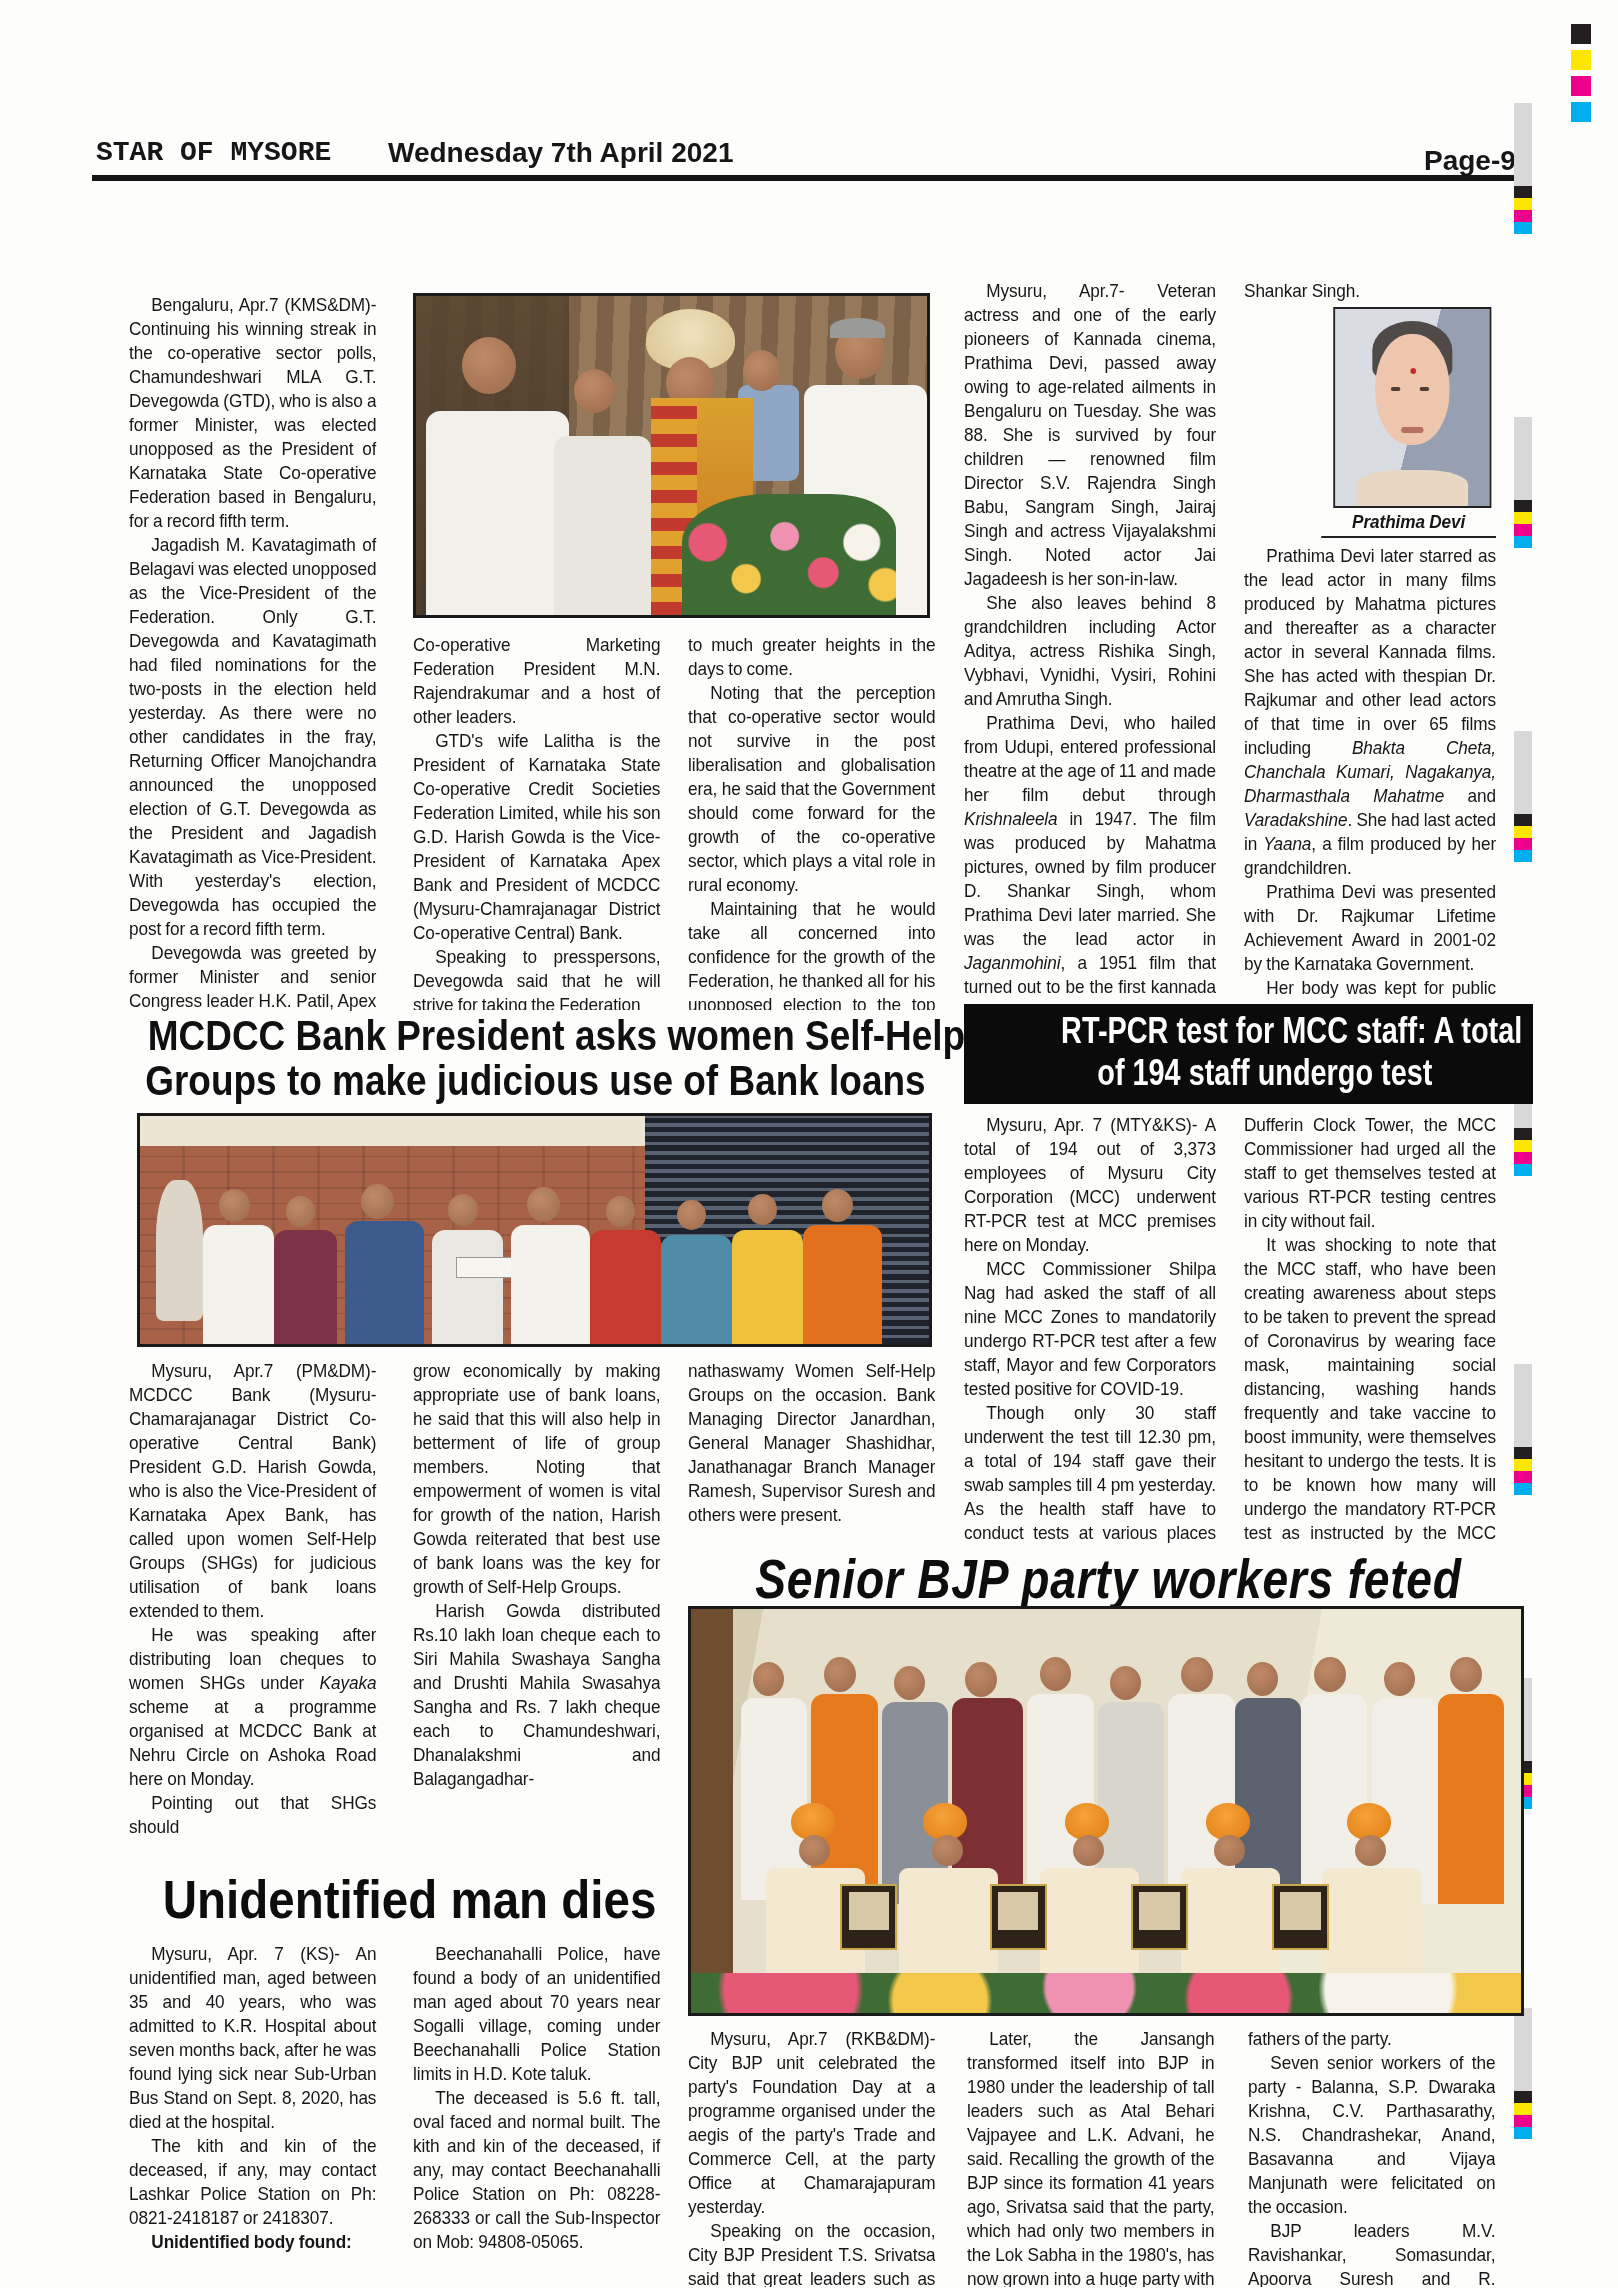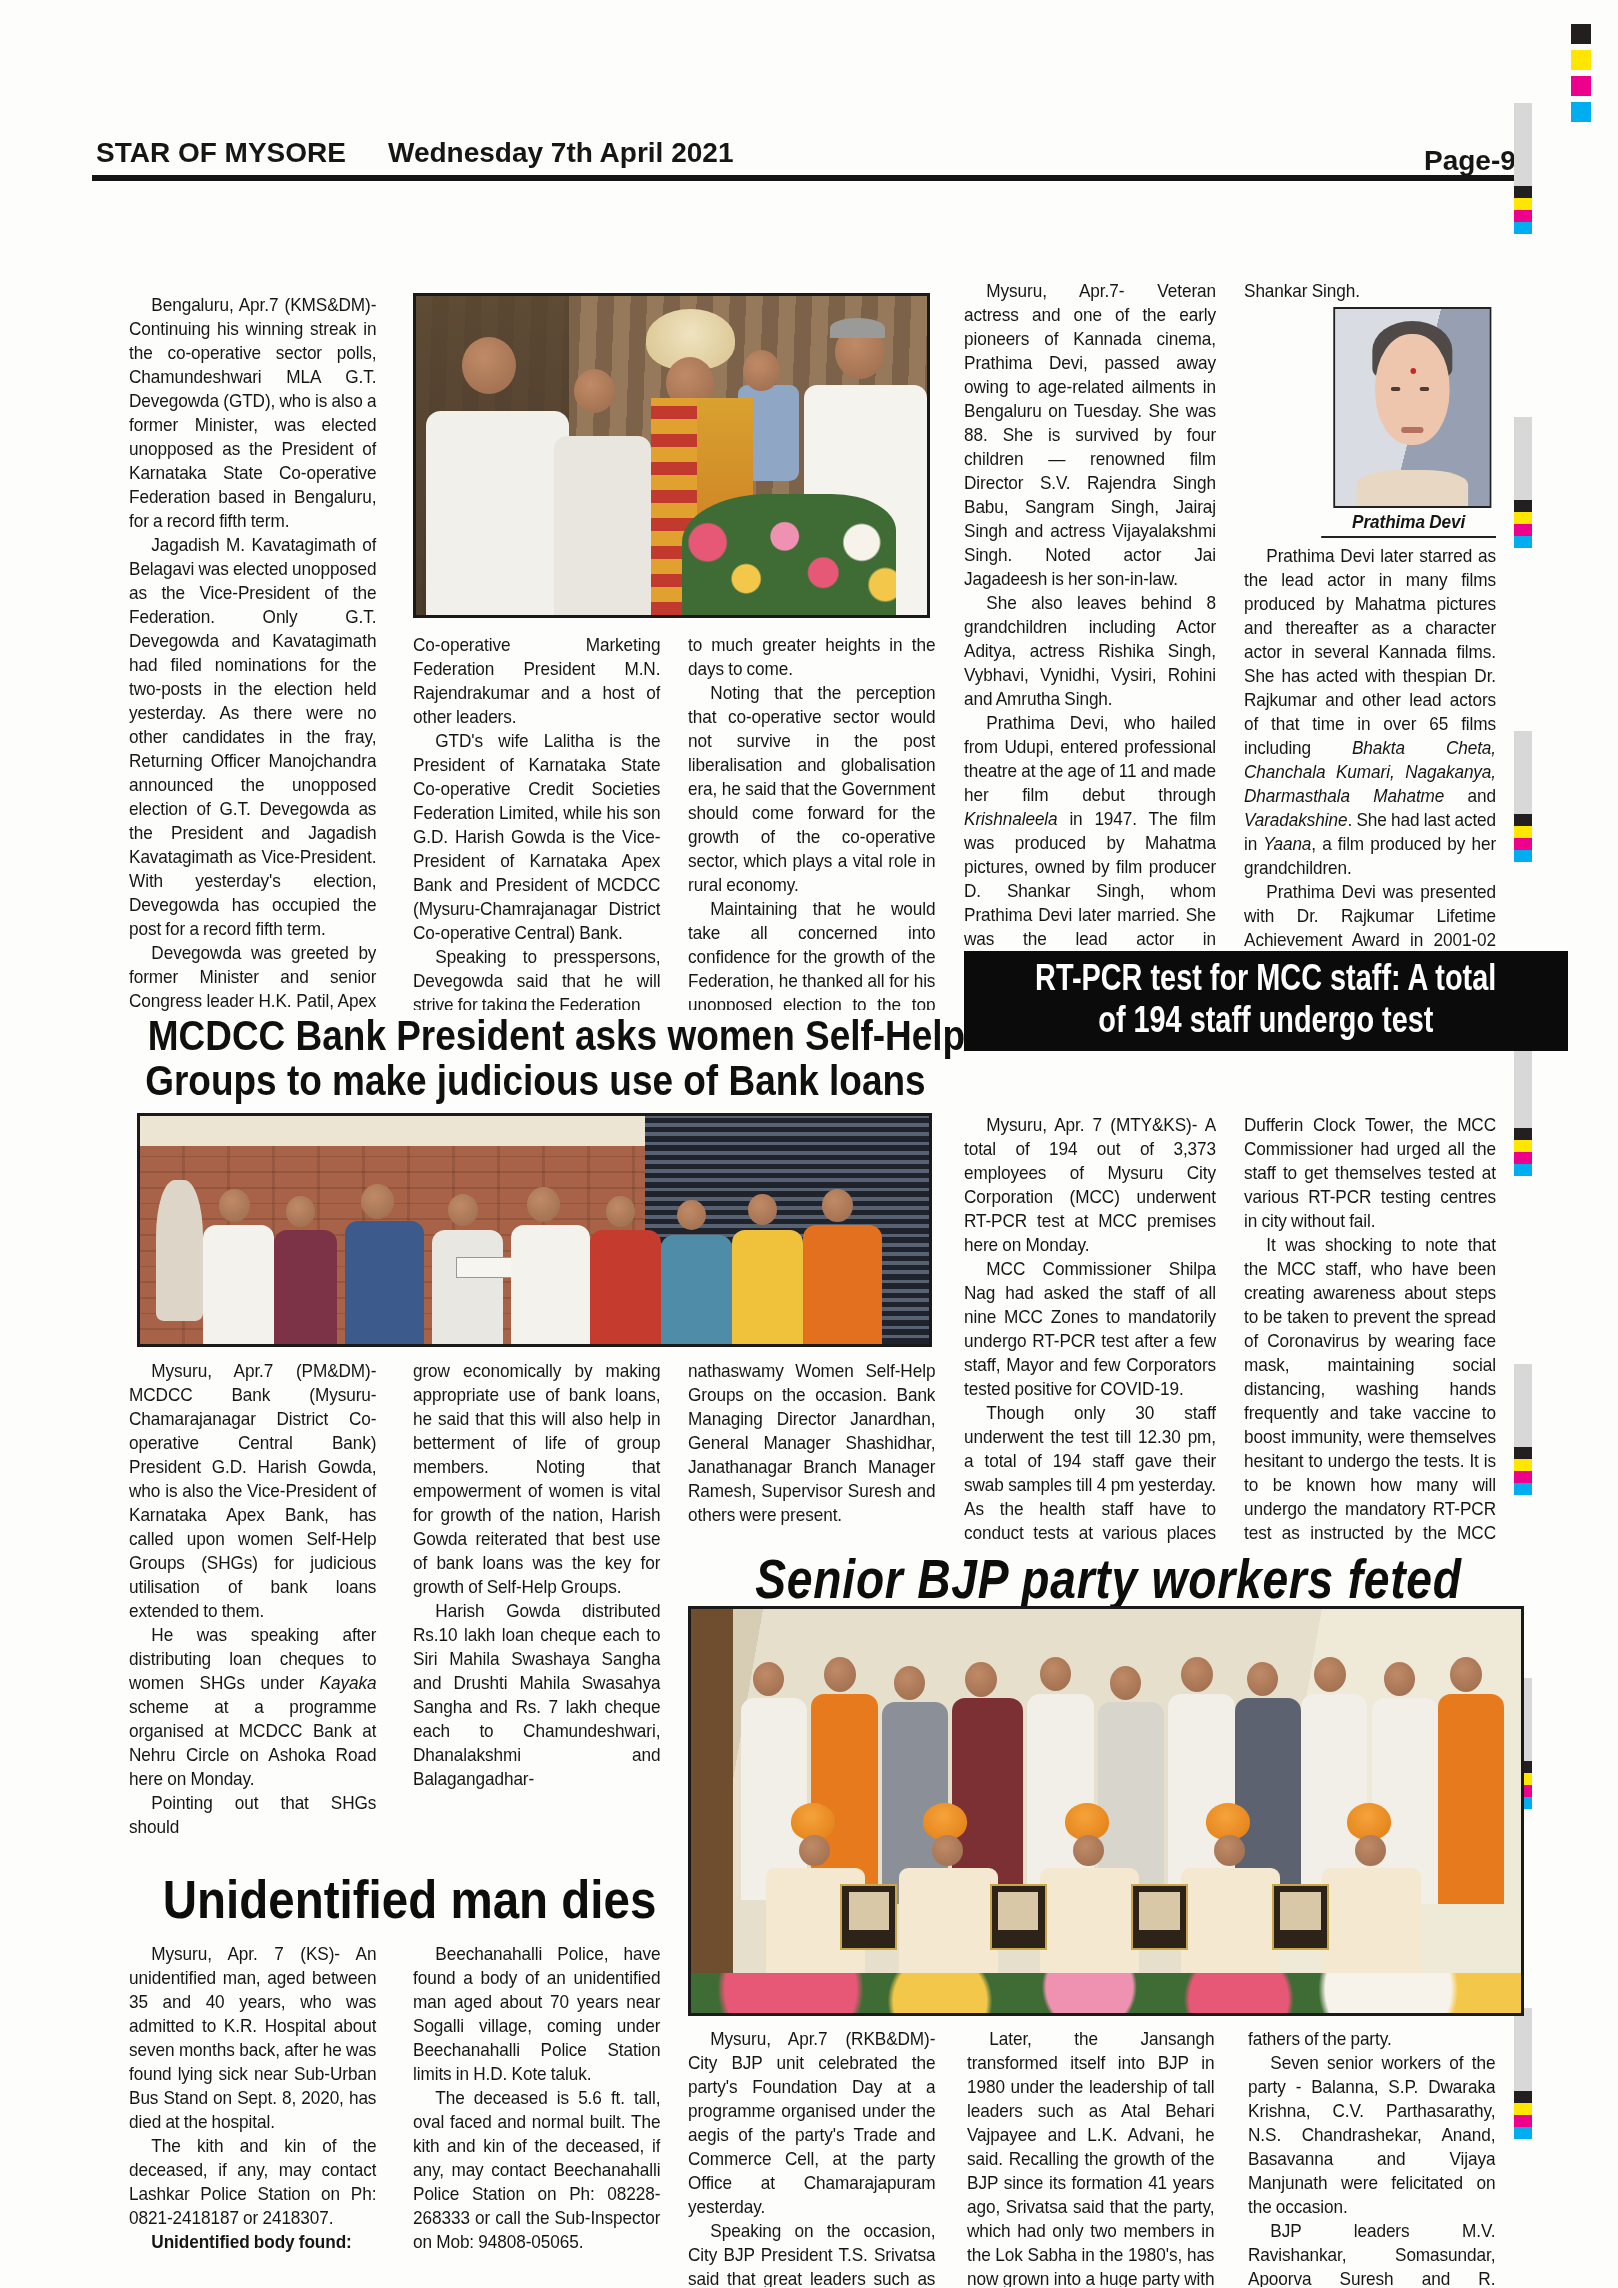--- a/index.html
+++ b/index.html
@@ -84,21 +84,21 @@
   .calgroup .y{height:12px;background:var(--print_yellow);}
   .calgroup .m{height:12px;background:var(--print_magenta);}
   .calgroup .c{height:12px;background:var(--print_cyan);}
   .cornersq{width:20px;height:20px;}
 </style>
 </head>
 <body>
 
 <div class="page">
 
-  <div class="abs hdr" style="left:96px;top:137px;">STAR OF MYSORE</div>
+  <div class="abs hdr" style="left:96px;top:137px;font-family:Liberation Mono, monospace;">STAR OF MYSORE</div>
   <div class="abs hdr" style="left:388px;top:137px;">Wednesday 7th April 2021</div>
   <div class="abs hdr" style="left:1424px;top:145px;">Page-9</div>
   <div class="abs hdr-rule" style="left:92px;top:175px;width:1440px;"></div>
 
   <div class="abs cornersq" style="left:1571px;top:24px;background:var(--print_black);"></div>
   <div class="abs cornersq" style="left:1571px;top:50px;background:var(--print_yellow);"></div>
   <div class="abs cornersq" style="left:1571px;top:76px;background:var(--print_magenta);"></div>
   <div class="abs cornersq" style="left:1571px;top:102px;background:var(--print_cyan);"></div>
 
   <div class="abs calgroup" style="left:1514px;top:103px;">
@@ -207,21 +207,21 @@
         <div class="ph-el" style="left:43%;top:60%;width:24px;height:6.5px;background:#b5705f;border-radius:3.7px;"></div>
         <div class="ph-el" style="left:14%;top:82%;width:72%;height:18%;background:#e8d7c2;border-radius:40% 40% 0 0;"></div>
       </div>
       <div class="pd-cap">Prathima Devi</div>
     </div>
     <p>Prathima Devi later starred as the lead actor in many films produced by Mahatma pictures and thereafter as a character actor in several Kannada films. She has acted with thespian Dr. Rajkumar and other lead actors of that time in over 65 films including <i>Bhakta Cheta, Chanchala Kumari, Nagakanya, Dharmasthala Mahatme</i> and <i>Varadakshine</i>. She had last acted in <i>Yaana</i>, a film produced by her grandchildren.</p>
     <p>Prathima Devi was presented with Dr. Rajkumar Lifetime Achievement Award in 2001-02 by the Karnataka Government.</p>
     <p>Her body was kept for public viewing at her Mysuru residence in Saraswathipuram till today afternoon, following which her last rites were performed at the foot of Chamundi Hill, according to family sources.</p>
   </div>
 
-  <div class="abs rt-box" style="left:964px;top:951px;width:604px;height:94px;">
+  <div class="abs rt-box" style="left:964px;top:1004px;width:537px;height:94px;padding-left:32px;">
     <div class="rl"><span>RT-PCR test for MCC staff: A total</span></div>
     <div class="rl"><span>of 194 staff undergo test</span></div>
   </div>
 
   <div class="abs col" style="left:964px;top:1113px;width:271px;height:430px;">
     <p>Mysuru, Apr. 7 (MTY&amp;KS)- A total of 194 out of 3,373 employees of Mysuru City Corporation (MCC) underwent RT-PCR test at MCC premises here on Monday.</p>
     <p>MCC Commissioner Shilpa Nag had asked the staff of all nine MCC Zones to mandatorily undergo RT-PCR test after a few staff, Mayor and few Corporators tested positive for COVID-19.</p>
     <p>Though only 30 staff underwent the test till 12.30 pm, a total of 194 staff gave their swab samples till 4 pm yesterday. As the health staff have to conduct tests at various places across the city including at Town Hall and</p>
   </div>
   <div class="abs col" style="left:1244px;top:1113px;width:271px;height:430px;">

